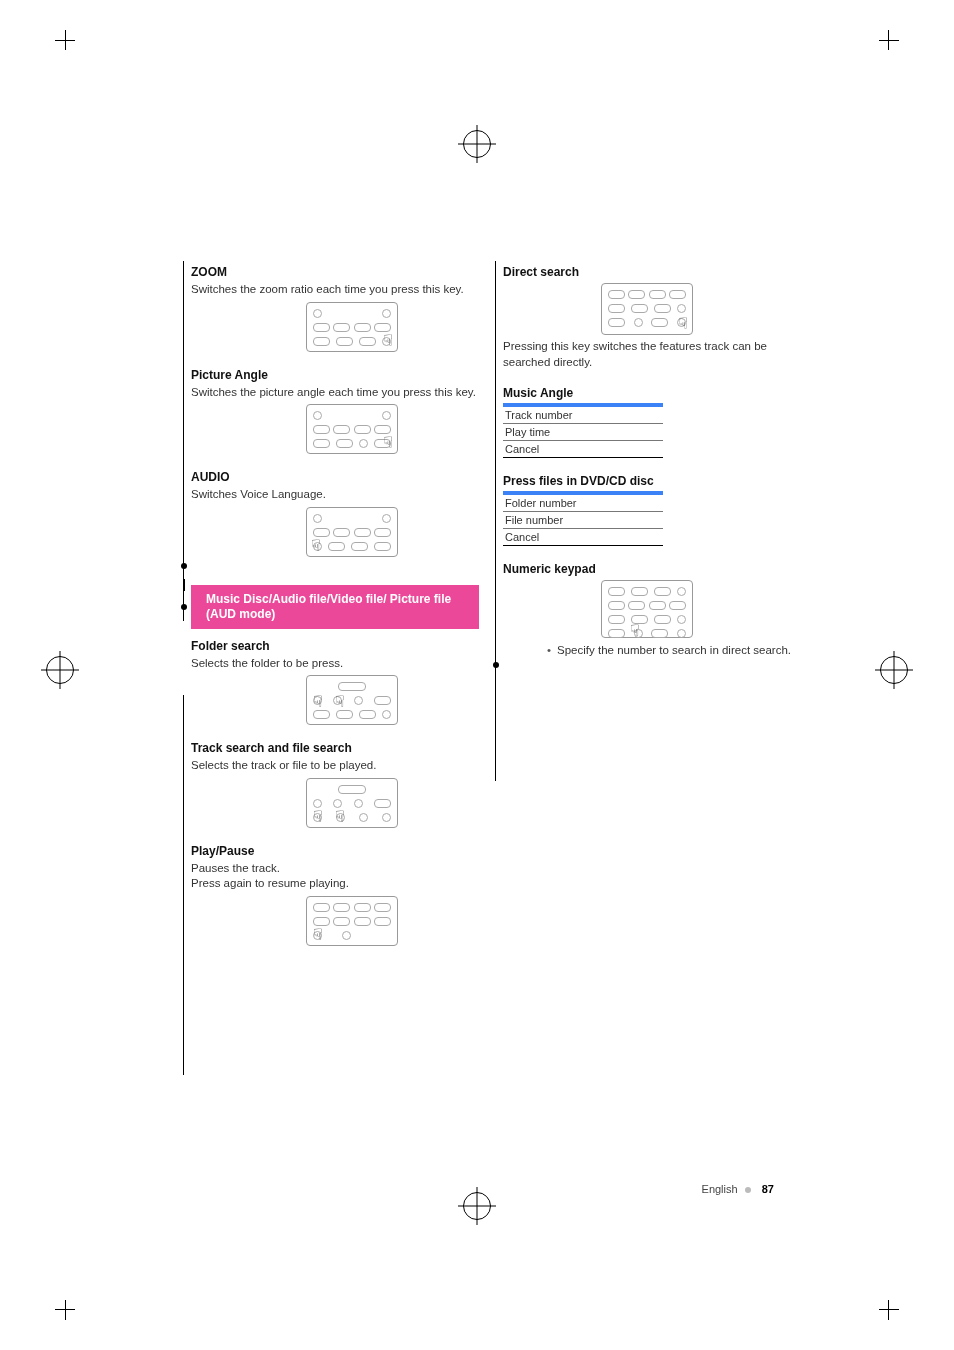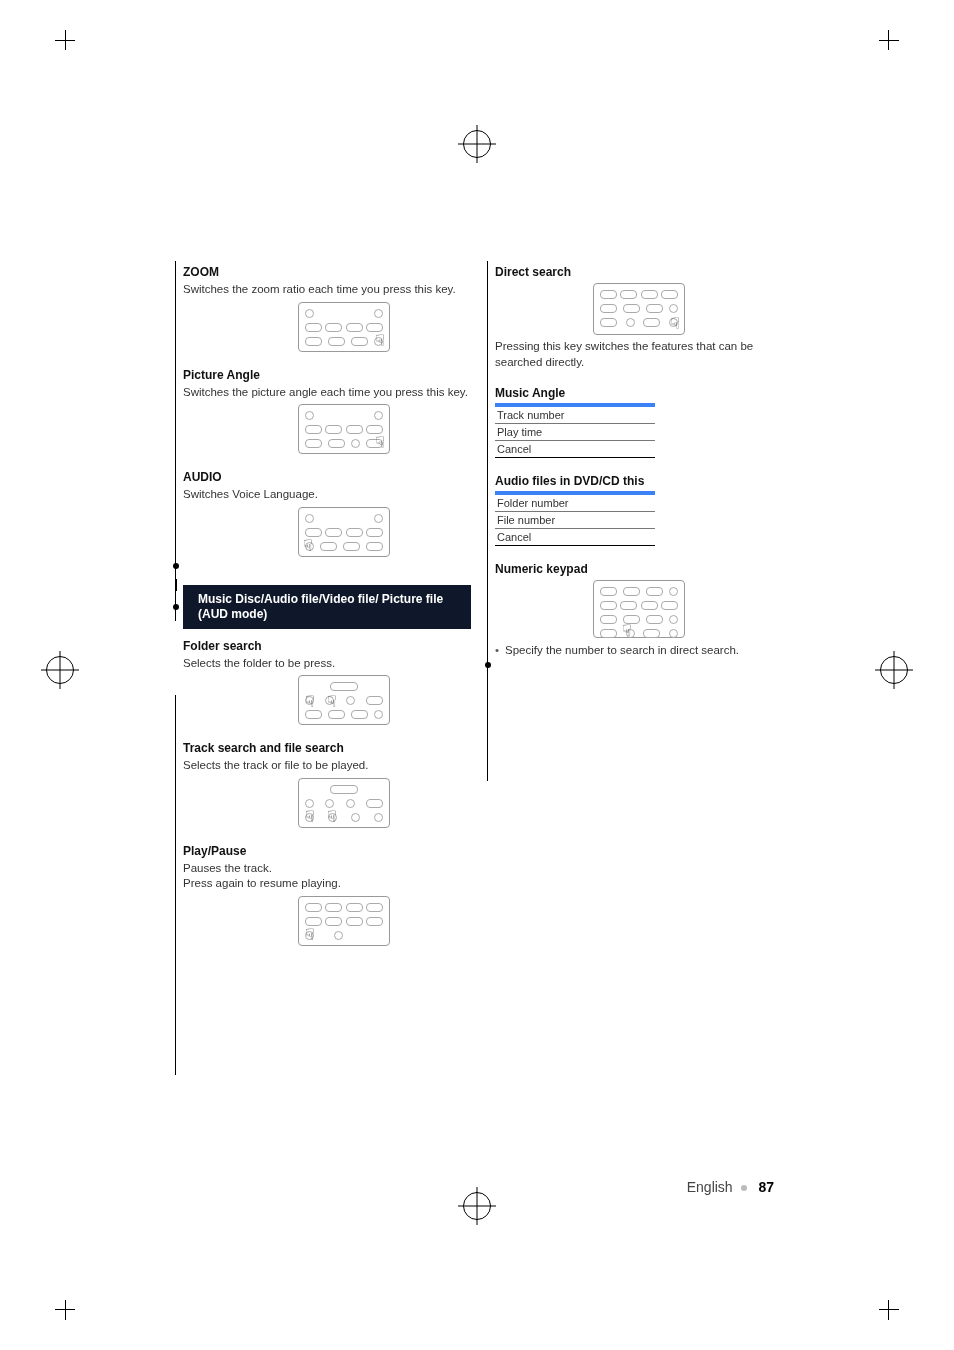--- a/index.html
+++ b/index.html
@@ -23,30 +23,30 @@
   .reg { position: absolute; width: 28px; height: 28px; border-radius: 50%; border: 1px solid #000; }
   .reg::before, .reg::after { content: ""; position: absolute; background: #000; }
   .reg::before { left: -6px; right: -6px; top: 50%; height: 1px; transform: translateY(-0.5px); }
   .reg::after  { top: -6px; bottom: -6px; left: 50%; width: 1px; transform: translateX(-0.5px); }
   .reg-top    { left: 463px; top: 130px; }
   .reg-bottom { left: 463px; bottom: 130px; }
   .reg-left   { left: 46px;  top: 656px; }
   .reg-right  { right: 46px; top: 656px; }
 
   
-  .cols { position: absolute; left: 183px; top: 265px; width: 600px; display: flex; gap: 24px; }
+  .cols { position: absolute; left: 191px; top: 265px; width: 600px; display: flex; gap: 24px; }
   .col  { width: 288px; }
 
   .section { margin-bottom: 16px; }
   .h-bold  { font-size: 12px; font-weight: 700; color: #111; margin-bottom: 3px; }
   .body    { font-size: 11.5px; font-weight: 400; color: #333; line-height: 1.35; }
 
   
   .black-bar {
-    position: relative; background: #0f172a; color: #fff; padding: 7px 9px 7px 15px;
+    position: relative; background: #ec4899; color: #fff; padding: 7px 9px 7px 15px;
     font-size: 12px; font-weight: 700; line-height: 1.25; margin-bottom: 10px; margin-top: 8px;
   }
   .black-bar::before {
     content: ""; position: absolute; left: -10px; top: 50%; transform: translateY(-50%);
     width: 6px; height: 6px; border-radius: 50%; background: #000;
   }
   .black-bar::after {
     content: ""; position: absolute; left: -7px; top: -6px; width: 1px; height: 12px; background: #000;
   }
 
@@ -66,24 +66,24 @@
   .remote .row.r3 { top: 34px; }
   .remote .btn { width: 17px; height: 9px; border: 1px solid #aaa; border-radius: 4px; }
   .remote .cir { width: 9px; height: 9px; border: 1px solid #aaa; border-radius: 50%; }
   .hand { position: absolute; right: 4px; bottom: 2px; font-size: 16px; line-height: 1; color: #555; pointer-events: none; }
 
   
   .mini-table { width: 160px; border-top: 4px solid #3b82f6; margin-top: 2px; }
   .mini-table .mt-row { border-bottom: 1px solid #777; padding: 2px 2px; font-size: 11px; color: #333; }
   .mini-table .mt-row:last-child { border-bottom: 1px solid #000; }
 
-  .bullet-line { font-size: 11.5px; color: #333; margin-top: 6px; }
+  .bullet-line { font-size: 11.5px; color: #333; margin-top: 6px; text-align: right; }
   .bullet-dot  { color: #555; margin-right: 6px; }
 
-  .footer { position: absolute; right: 180px; bottom: 155px; font-size: 14px; color: #444; }
+  .footer { position: absolute; right: 180px; bottom: 155px; font-size: 11px; color: #444; }
   .footer .pg { font-weight: 700; color: #000; margin-left: 4px; }
   .footer .dot { display: inline-block; width: 6px; height: 6px; border-radius: 50%; background: #bbb; vertical-align: middle; margin: 0 4px; }
 
   .section-end-dot { width:6px; height:6px; border-radius:50%; background:#000; margin-left:-10px; margin-top:6px; }
 </style>
 </head>
 <body>
 
 <div class="page">
 
@@ -297,34 +297,34 @@
               </div>
             <div class="row r3">
                 <span class="btn"></span>
                 <span class="cir"></span>
                 <span class="btn"></span>
                 <span class="cir"></span>
               </div>
             <span class="hand">☟</span>
           </div>
         </div>
-        <div class="body">Pressing this key switches the features that can be searched directly.</div>
+        <div class="body">Pressing this key switches the features track can be searched directly.</div>
       </div>
 
       <div class="section">
         <div class="h-bold">Music Angle</div>
         <div class="mini-table">
           <div class="mt-row">Track number</div>
           <div class="mt-row">Play time</div>
           <div class="mt-row">Cancel</div>
         </div>
       </div>
 
       <div class="section">
-        <div class="h-bold">Audio files in DVD/CD this</div>
+        <div class="h-bold">Press files in DVD/CD disc</div>
         <div class="mini-table">
           <div class="mt-row">Folder number</div>
           <div class="mt-row">File number</div>
           <div class="mt-row">Cancel</div>
         </div>
       </div>
 
 
       <div class="section">
         <div class="h-bold">Numeric keypad</div>

